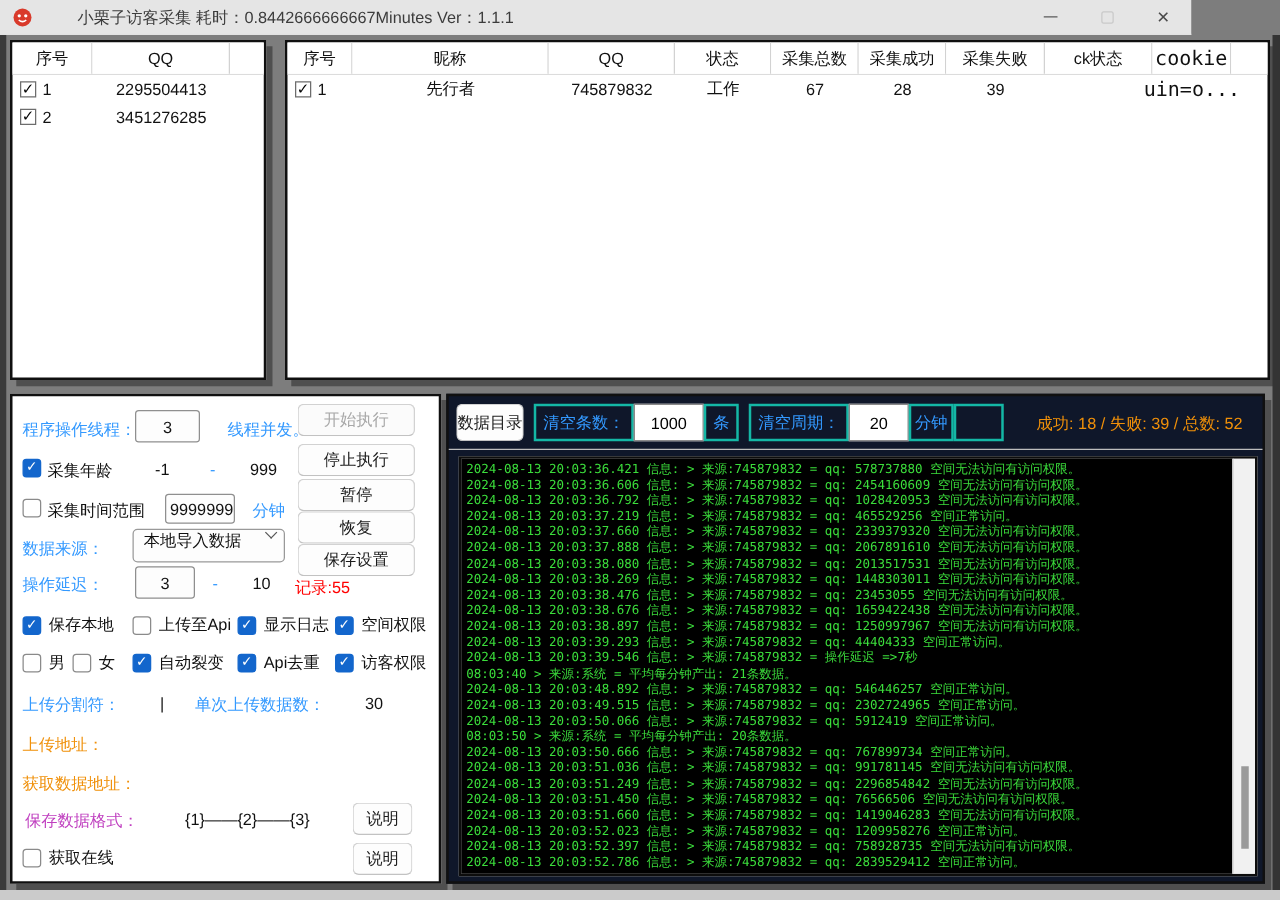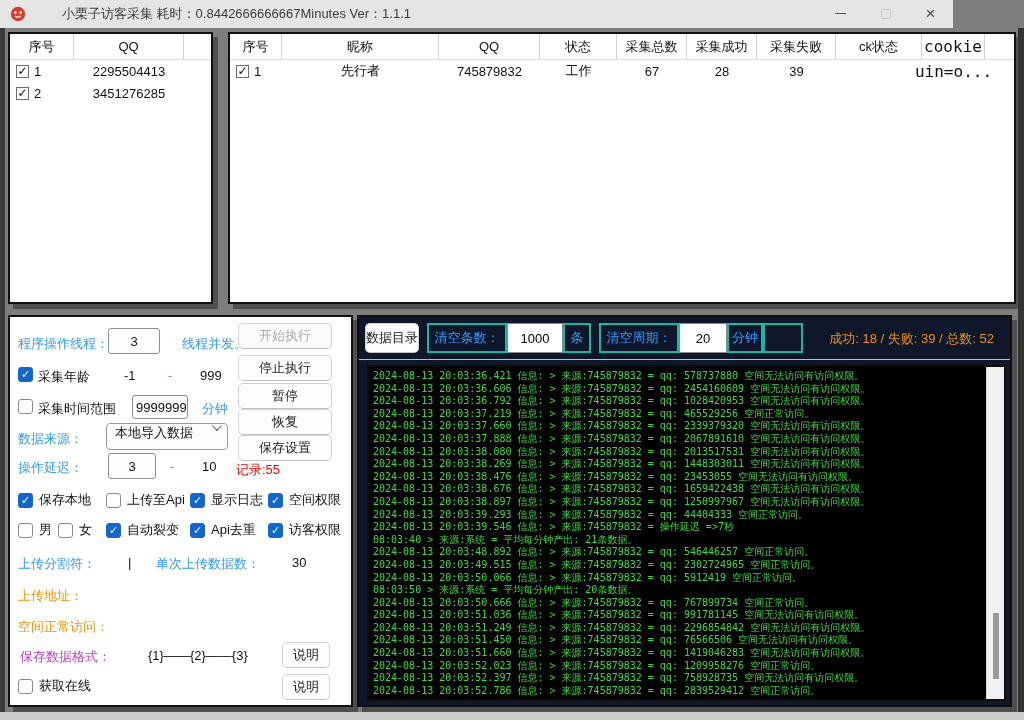--- a/index.html
+++ b/index.html
@@ -219,21 +219,21 @@
         <span class="cb checked"></span>
         <span class="lbl">访客权限</span>
       </span>
 
     <span class="abs lbl-blue" style="left:8px; top:238px">上传分割符：</span>
     <span class="abs" style="left:118px; top:238px">|</span>
     <span class="abs lbl-blue" style="left:146px; top:238px">单次上传数据数：</span>
     <span class="abs" style="left:282px; top:238px">30</span>
 
     <span class="abs lbl-orange" style="left:8px; top:270px">上传地址：</span>
-    <span class="abs lbl-orange" style="left:8px; top:301px">空间正常访问：</span>
+    <span class="abs lbl-orange" style="left:8px; top:301px">获取数据地址：</span>
 
     <span class="abs lbl-magenta" style="left:10px; top:331px">保存数据格式：</span>
     <span class="abs" style="left:138px; top:331px">{1}——{2}——{3}</span>
     <button class="btn" style="left:272px; top:325px; width:48px; height:26px">说明</button>
 
     <span class="cbrow" style="left:8px; top:360px">
         <span class="cb"></span>
         <span class="lbl">获取在线</span>
       </span>
     <button class="btn" style="left:272px; top:357px; width:48px; height:26px">说明</button>

